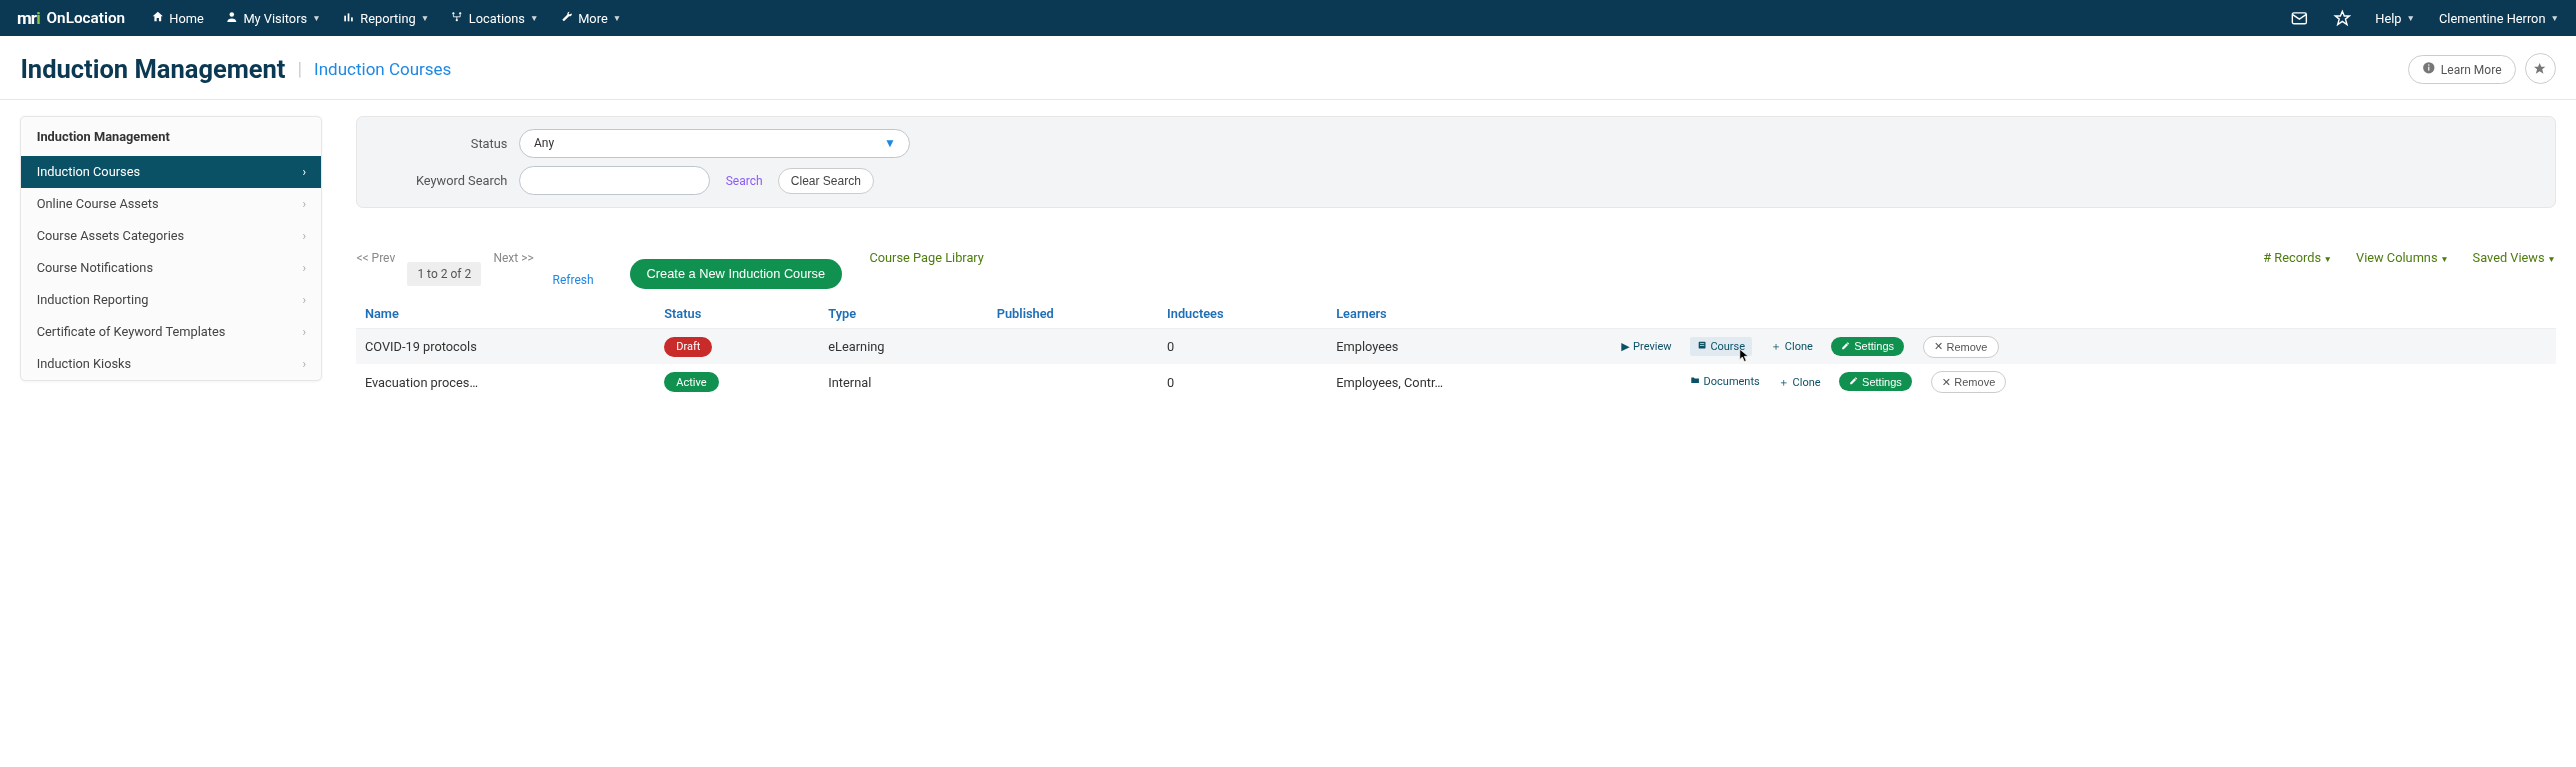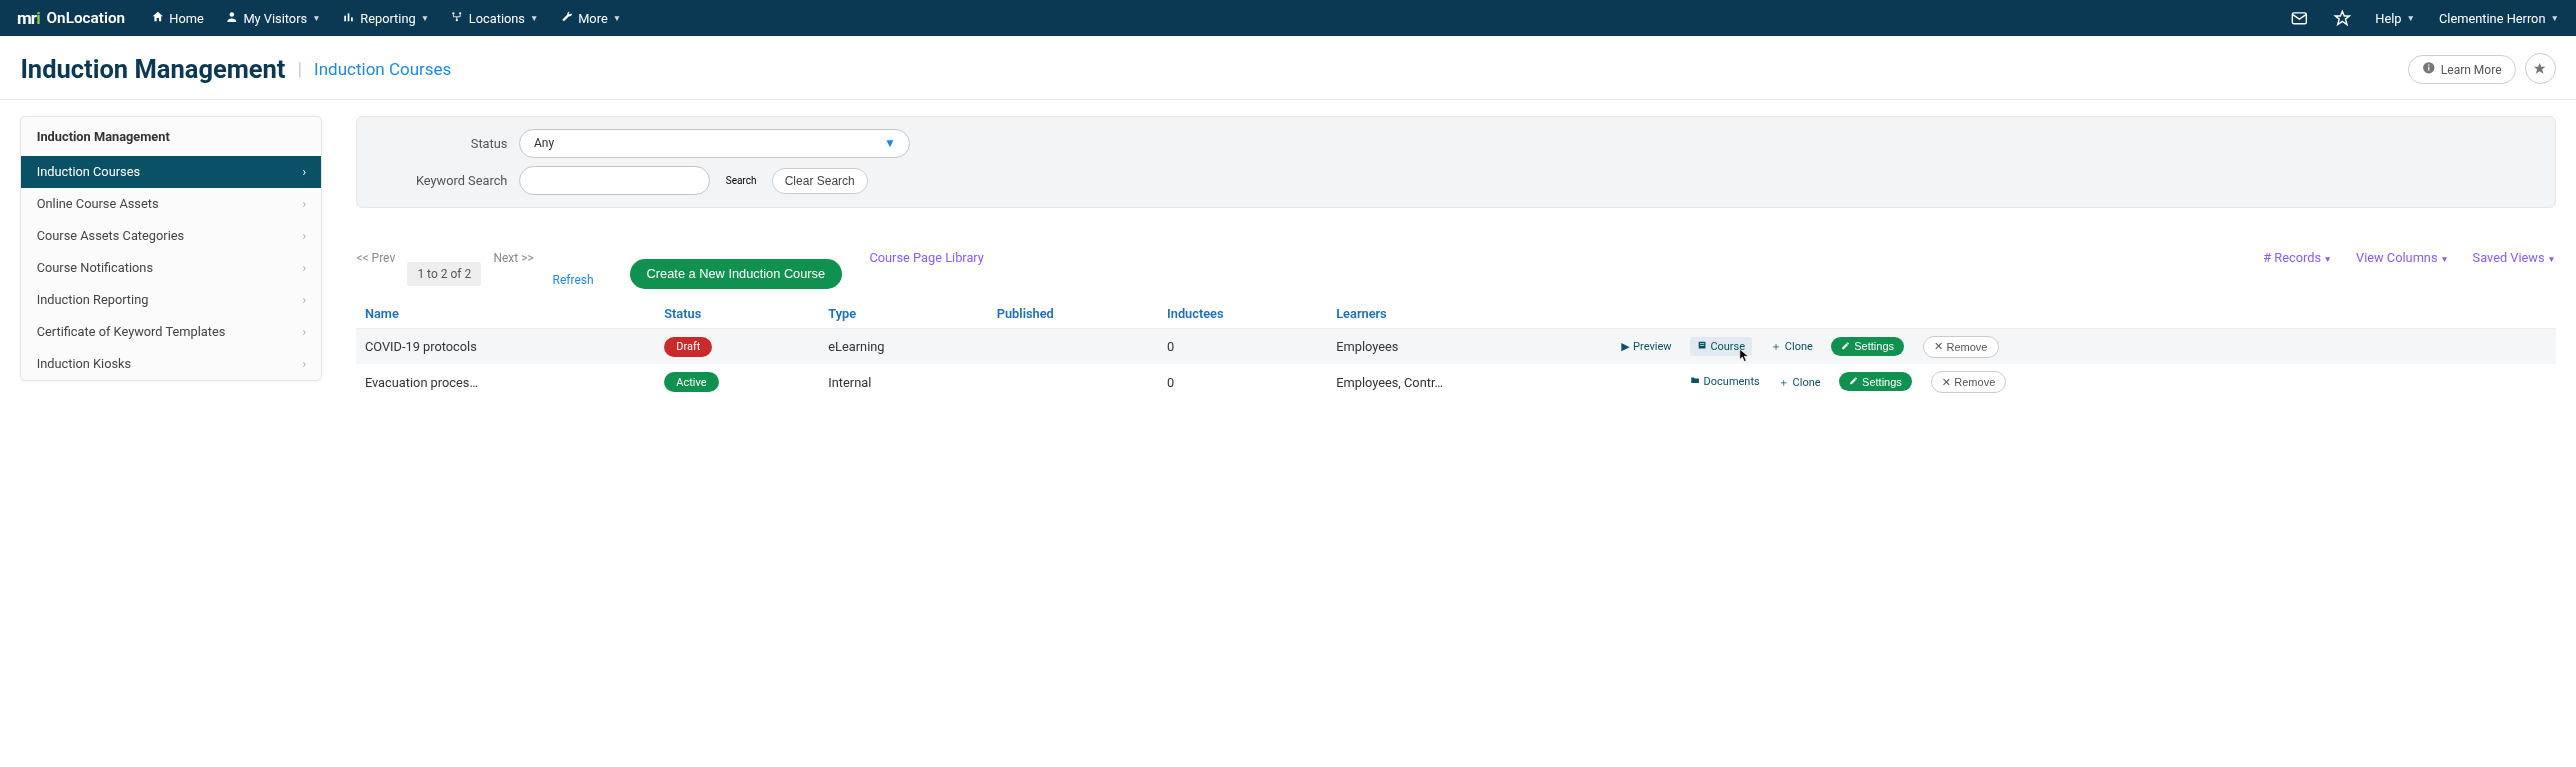--- a/index.html
+++ b/index.html
@@ -39,29 +39,29 @@
 
 
 .main { flex: 1; }
 .filter-panel { background: #f3f4f5; border: 0.9px solid #e6e6e6; border-radius: 6.8px; padding: 12px 17px; margin-bottom: 18.7px; }
 .filter-row { display: flex; align-items: center; margin-bottom: 8.5px; }
 .filter-row:last-child { margin-bottom: 0; }
 .filter-label { width: 145px; text-align: right; padding-right: 12px; color: #555; font-size: 12.8px; }
 .select-any { width: 391px; height: 29px; border: 0.9px solid #bfc5cc; border-radius: 15.3px; background: #fff; padding: 0 13.6px; display: flex; align-items: center; justify-content: space-between; cursor: pointer; color: #333; }
 .select-any .caret-d { color: #1e88e5; }
 .input-kw { width: 191px; height: 29px; border: 0.9px solid #bfc5cc; border-radius: 15.3px; background: #fff; padding: 0 13.6px; outline: none; }
-.search-link { color: #000000; margin: 0 15.3px; cursor: pointer; font-size: 10px; }
+.search-link { color: #8b5cf6; margin: 0 15.3px; cursor: pointer; font-size: 12px; }
 .clear-btn { border: 0.9px solid #ccc; border-radius: 15.3px; padding: 5.1px 12px; background: #fff; cursor: pointer; color: #444; font-size: 12px; }
 
 .toolbar { display: flex; align-items: center; gap: 12px; margin-bottom: 10.2px; flex-wrap: wrap; }
 .pag-link { color: #888; cursor: default; }
 .pag-box { background: #eee; padding: 5.1px 10.2px; border-radius: 2.6px; color: #555; margin-top: 32px; }
 .refresh-link { color: #1e88e5; cursor: pointer; margin-left: 6.8px; margin-top: 45px; }
 .btn-create { background: #119150; color: #fff; border-radius: 17px; padding: 7.7px 17px; cursor: pointer; border: none; font-size: 12.8px; margin-left: 24px; margin-top: 32px; }
-.link-blue { color: #8b5cf6; cursor: pointer; font-size: 12.8px; }
+.link-blue { color: #4d7c0f; cursor: pointer; font-size: 12.8px; }
 .link-blue .caret { font-size: 8.5px; margin-left: 2.6px; }
 .toolbar-right { margin-left: auto; display: flex; gap: 24px; }
 
 
 .tbl { width: 100%; border-collapse: collapse; }
 .tbl th { text-align: left; padding: 6.8px 8.5px; color: #1e6fb8; font-weight: 600; font-size: 12.8px; border-bottom: 0.9px solid #eee; }
 .tbl td { padding: 6.8px 8.5px; font-size: 12.8px; color: #333; vertical-align: middle; }
 .tbl tr.row-even { background: #f5f6f7; }
 .badge { display: inline-block; padding: 3.4px 12px; border-radius: 12px; color: #fff; font-size: 11px; }
 .badge-draft { background: #c92a2a; }

